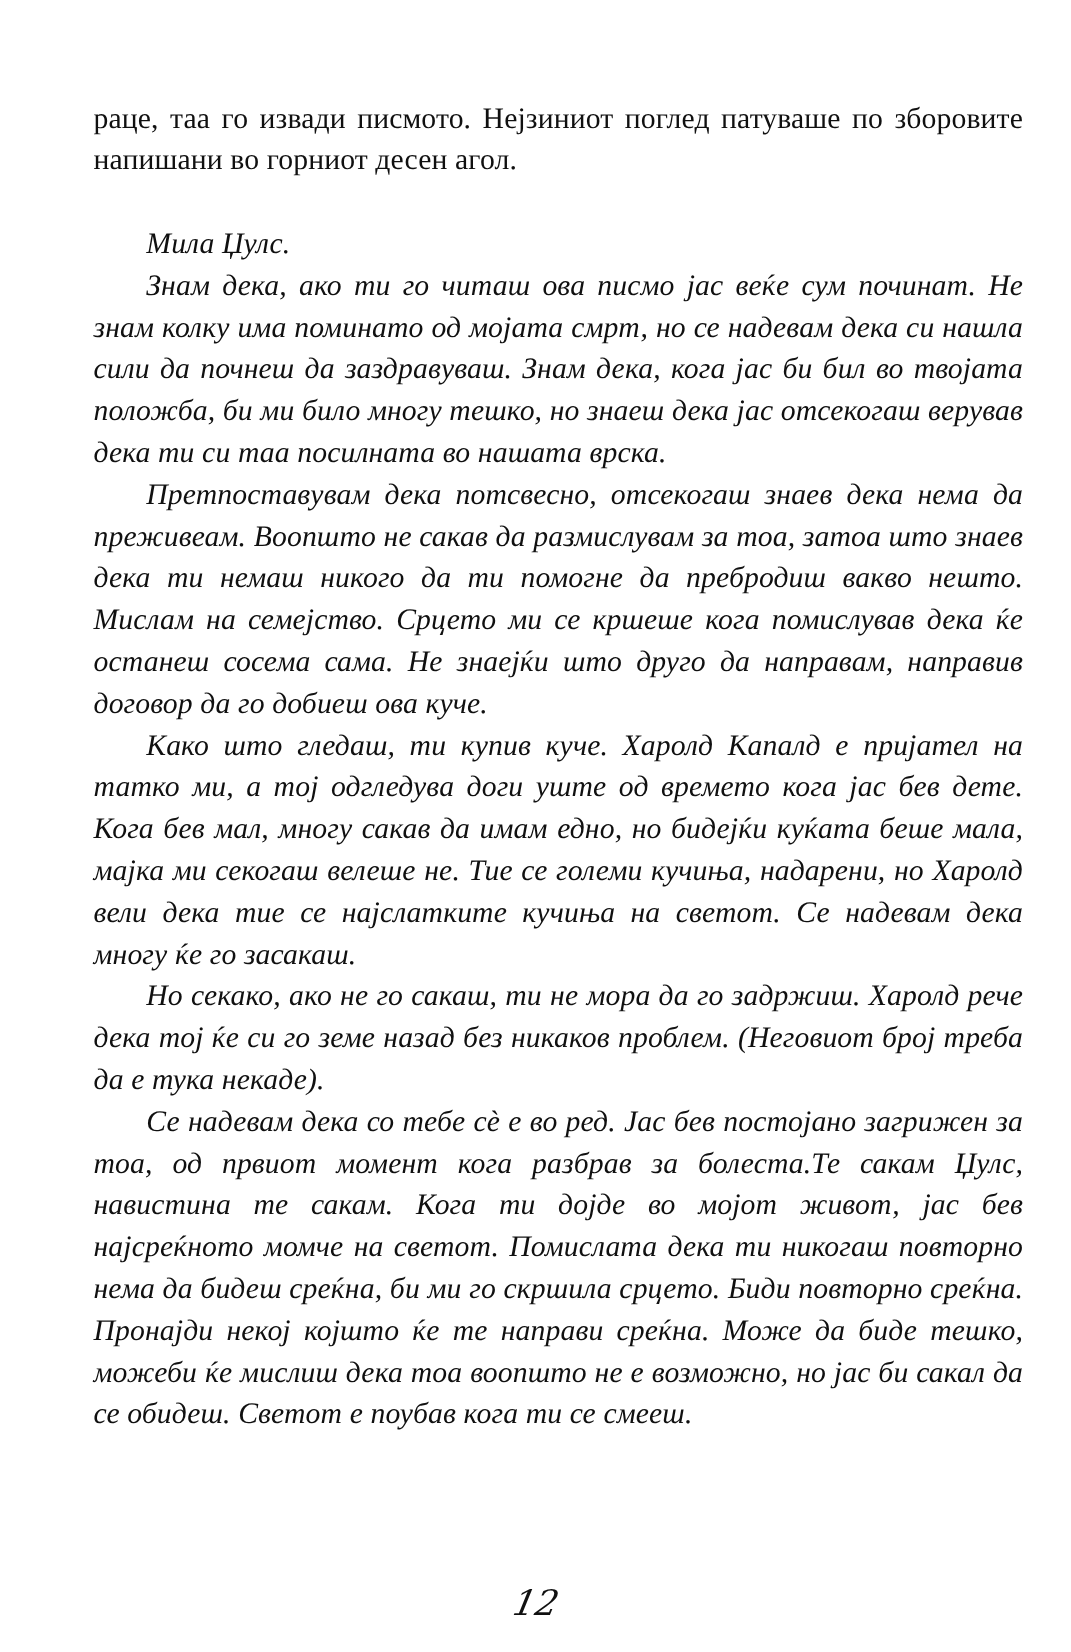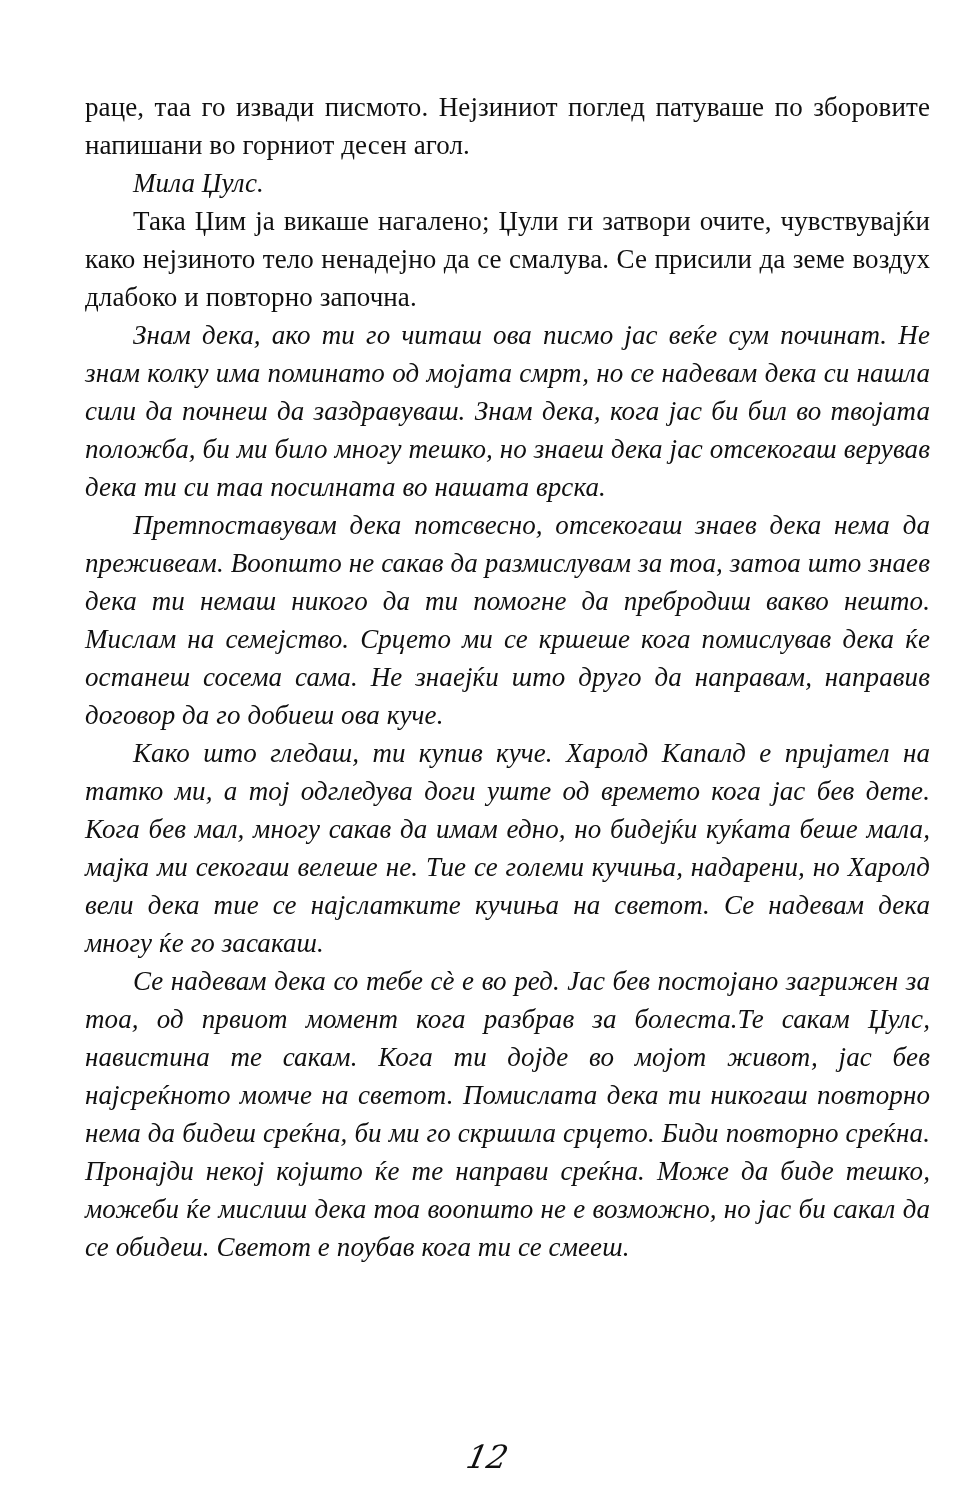--- a/index.html
+++ b/index.html
@@ -37,20 +37,21 @@
   .para.roman {
     font-style: normal;
   }
   .para.italic {
     font-style: italic;
   }
   .para.indent {
     text-indent: 48px;
   }
   .para.gap {
+    margin-top: 38px;
   }
   .page-footer {
     position: absolute;
     bottom: 26px;
     left: 0;
     width: 100%;
     text-align: center;
   }
   .page-number {
     display: inline-block;
@@ -61,22 +62,22 @@
     transform: skewX(-12deg);
   }
 </style>
 </head>
 <body>
 
 <main class="page">
   <section class="text-block" id="paragraphs">
       <p class="para roman">раце, таа го извади писмото. Нејзиниот поглед патуваше по зборовите напишани во горниот десен агол.</p>
       <p class="para italic indent gap">Мила Џулс.</p>
-      <p class="para roman indent gap">Така Џим ја викаше нагалено; Џули ги затвори очите, чувствувајќи како нејзиното тело ненадејно да се смалува. Се присили да земе воздух длабоко и повторно започна.</p>
       <p class="para italic indent">Знам дека, ако ти го читаш ова писмо јас веќе сум починат. Не знам колку има поминато од мојата смрт, но се надевам дека си нашла сили да почнеш да заздравуваш. Знам дека, кога јас би бил во твојата положба, би ми било многу тешко, но знаеш дека јас отсекогаш верував дека ти си таа посилната во нашата врска.</p>
       <p class="para italic indent">Претпоставувам дека потсвесно, отсекогаш знаев дека нема да преживеам. Воопшто не сакав да размислувам за тоа, затоа што знаев дека ти немаш никого да ти помогне да пребродиш вакво нешто. Мислам на семејство. Срцето ми се кршеше кога помислував дека ќе останеш сосема сама. Не знаејќи што друго да направам, направив договор да го добиеш ова куче.</p>
       <p class="para italic indent">Како што гледаш, ти купив куче. Харолд Капалд е пријател на татко ми, а тој одгледува доги уште од времето кога јас бев дете. Кога бев мал, многу сакав да имам едно, но бидејќи куќата беше мала, мајка ми секогаш велеше не. Тие се големи кучиња, надарени, но Харолд вели дека тие се најслатките кучиња на светот. Се надевам дека многу ќе го засакаш.</p>
+      <p class="para italic indent">Но секако, ако не го сакаш, ти не мора да го задржиш. Харолд рече дека тој ќе си го земе назад без никаков проблем. (Неговиот број треба да е тука некаде).</p>
       <p class="para italic indent">Се надевам дека со тебе сè е во ред. Јас бев постојано загрижен за тоа, од првиот момент кога разбрав за болеста.Те сакам Џулс, навистина те сакам. Кога ти дојде во мојот живот, јас бев најсреќното момче на светот. Помислата дека ти никогаш повторно нема да бидеш среќна, би ми го скршила срцето. Биди повторно среќна. Пронајди некој којшто ќе те направи среќна. Може да биде тешко, можеби ќе мислиш дека тоа воопшто не е возможно, но јас би сакал да се обидеш. Светот е поубав кога ти се смееш.</p>
     </section>
   <footer class="page-footer">
     <span class="page-number">12</span>
   </footer>
 </main>
 
 </body></html>

